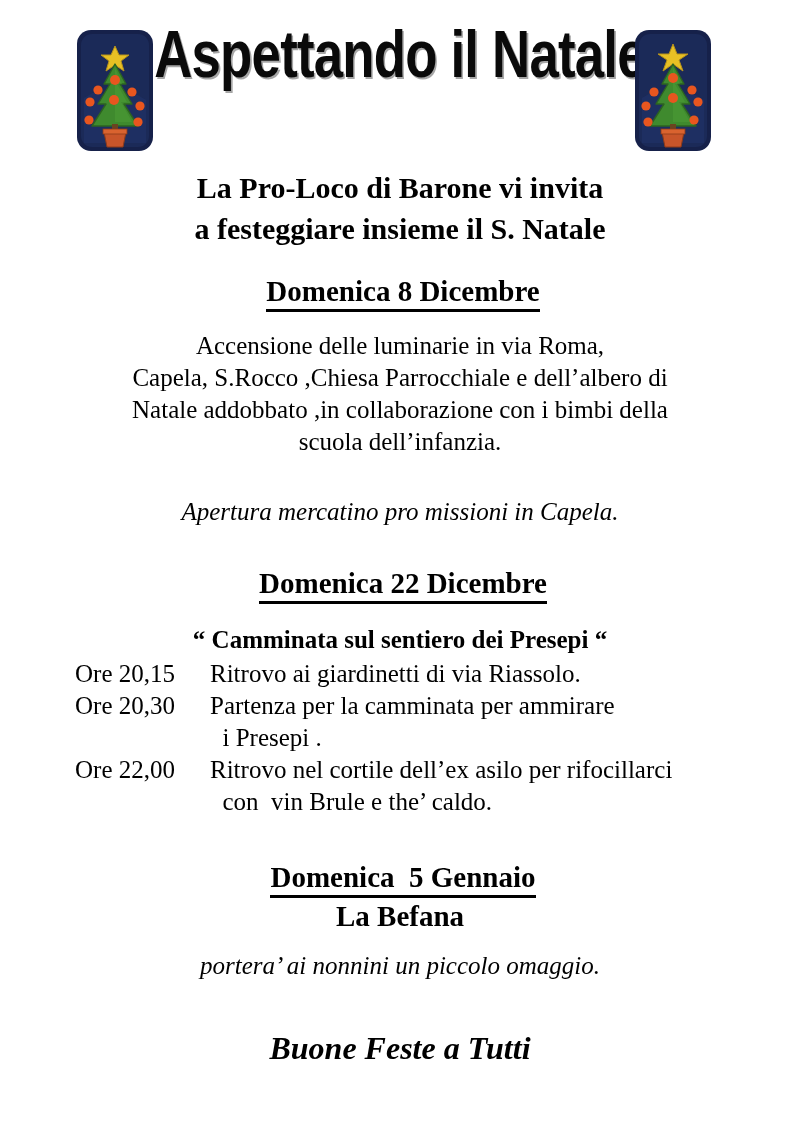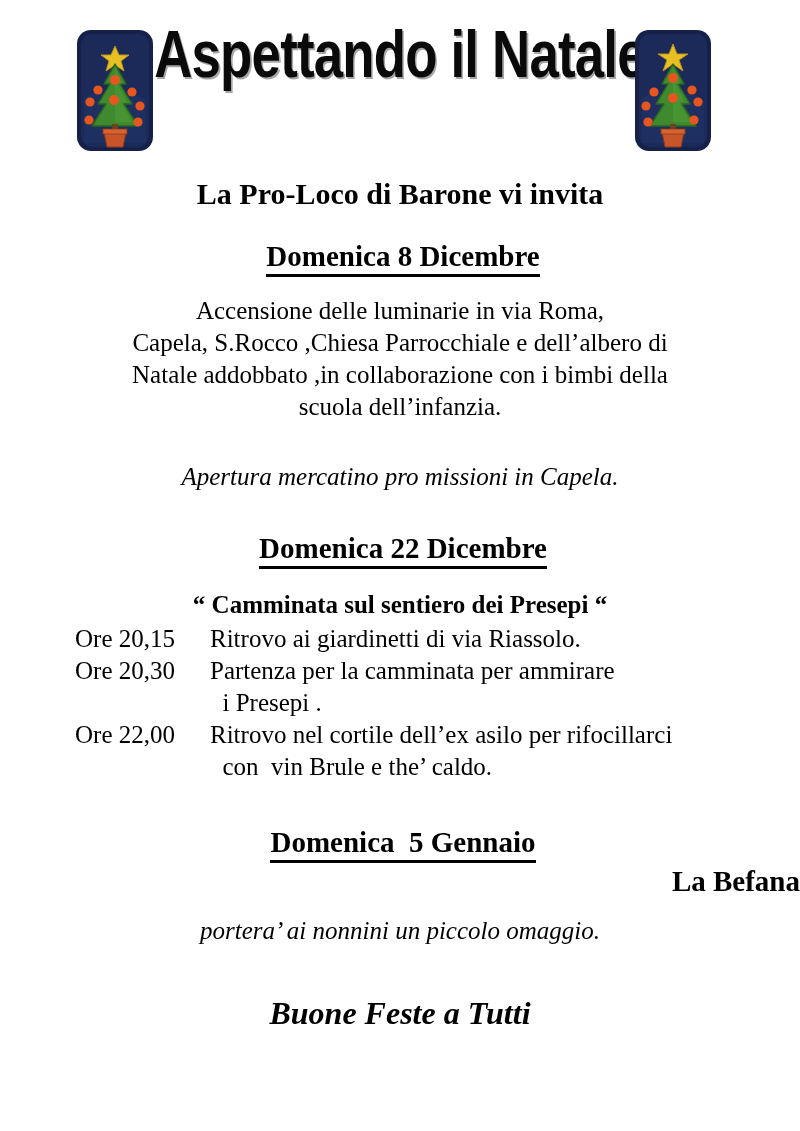--- a/index.html
+++ b/index.html
@@ -57,21 +57,21 @@
   .tree-art.left  { left: 74px; }
   .tree-art.right { left: 632px; }
   .tree-art svg { display: block; width: 100%; height: 100%; }
 
   
   .invite {
     text-align: center;
     font-weight: 700;
     font-size: 30px;
     line-height: 41px;
-    margin-top: 18px;
+    margin-top: 12px;
   }
 
   .date-heading {
     text-align: center;
     font-weight: 700;
     font-size: 29px;
     line-height: 34px;
     margin-top: 25px;
     padding-left: 6px;
   }
@@ -120,21 +120,21 @@
     white-space: pre;
   }
   .sched-desc { flex: 1 1 auto; }
   .sched-cont {
     margin-left: 135px;
     white-space: pre;
   }
 
   
   .befana-name {
-    text-align: right;
+    text-align: center;
     font-weight: 700;
     font-size: 29px;
     line-height: 36px;
   }
 
   .closing {
     text-align: center;
     font-weight: 700;
     font-size: 32px;
     line-height: 40px;
@@ -191,20 +191,21 @@
         <circle cx="14" cy="78" r="4.6" fill="#e8561f"></circle>
         <circle cx="66" cy="74" r="4.6" fill="#e8561f"></circle>
         <circle cx="16" cy="94" r="4.6" fill="#e8561f"></circle>
         <circle cx="62" cy="92" r="4.6" fill="#e8561f"></circle>
       </svg>
     </div>
   </div>
 
   <div class="invite">
     <div>La Pro-Loco di Barone vi invita</div>
+    <div>a festeggiare insieme il S. Natale</div>
   </div>
 
   <div>
     <div class="date-heading">
       <span>Domenica 8 Dicembre</span>
     </div>
 
     <div class="body-text">
       <div>Accensione delle luminarie in via Roma,</div>
       <div>Capela, S.Rocco ,Chiesa Parrocchiale e dell’albero di</div>

